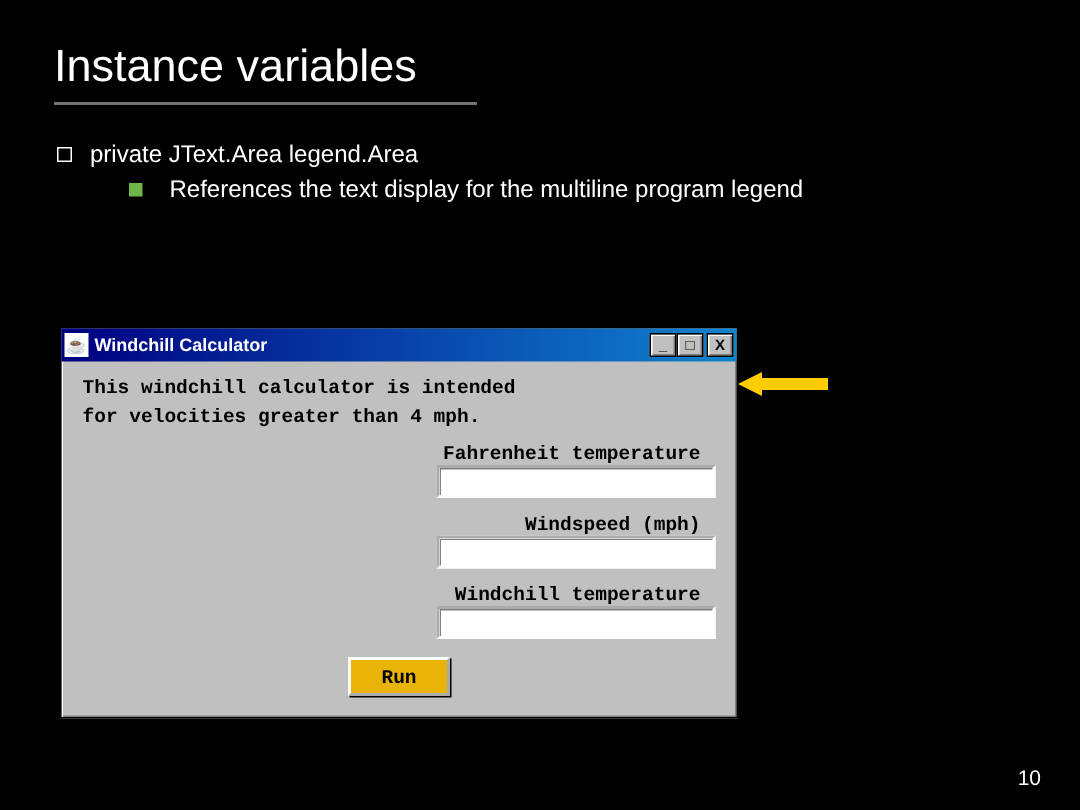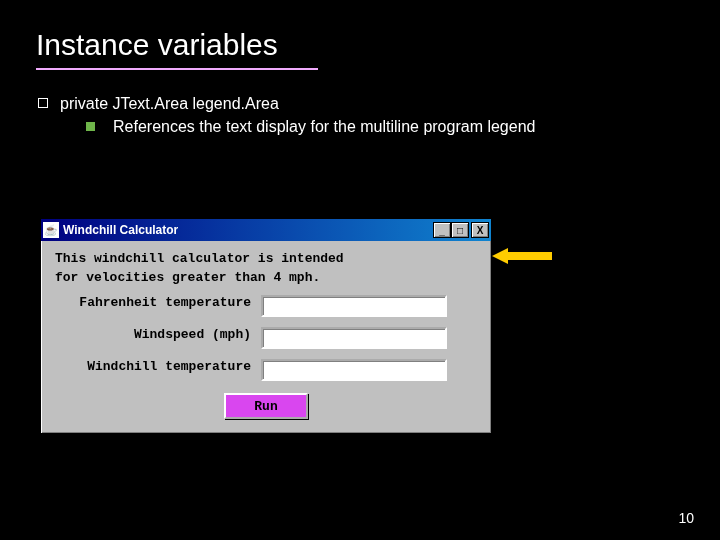--- a/index.html
+++ b/index.html
@@ -12,21 +12,21 @@
     position: relative;
     overflow: hidden;
   }
   .slide {
     padding: 28px 36px 0 36px;
   }
   .title {
     font-size: 30px;
     font-weight: 400;
     color: #fff;
-    border-bottom: 2px solid #f0abfc;
+    border-bottom: 2px solid #737373;
     padding-bottom: 6px;
     margin-bottom: 22px;
     width: fit-content;
     padding-right: 40px;
   }
   .bullet-body {
     font-size: 16px;
     line-height: 1.45;
   }
   .b1 {
@@ -106,45 +106,46 @@
   .client {
     padding: 10px 14px 14px 14px;
     font-family: "Courier New", monospace;
     font-size: 13px;
     font-weight: bold;
   }
   .legend-line { margin-bottom: 4px; }
   .legend-line.gap { margin-top: 4px; margin-bottom: 10px; }
   .row {
     display: flex;
-    align-items: flex-start;
+    align-items: flex-end;
     margin: 10px 0;
+    flex-direction: column;
   }
   .row label {
     text-align: right;
     white-space: nowrap;
     min-width: 206px;
     padding-right: 10px;
   }
   .text-input {
     width: 186px;
     height: 22px;
     background: #fff;
     border: 2px inset #fff;
     box-shadow: inset 1px 1px 0 #808080;
   }
   .run-wrap {
     display: flex;
     justify-content: center;
     margin-top: 12px;
   }
   .run-btn {
-    width: 84px;
+    width: 68px;
     height: 26px;
-    background: #d946ef;
+    background: #eab308;
     border: 2px outset #fff;
     box-shadow: 1px 1px 0 #000;
     font-family: "Courier New", monospace;
     font-size: 13px;
     font-weight: bold;
     display: flex;
     align-items: center;
     justify-content: center;
   }
   .arrow {

